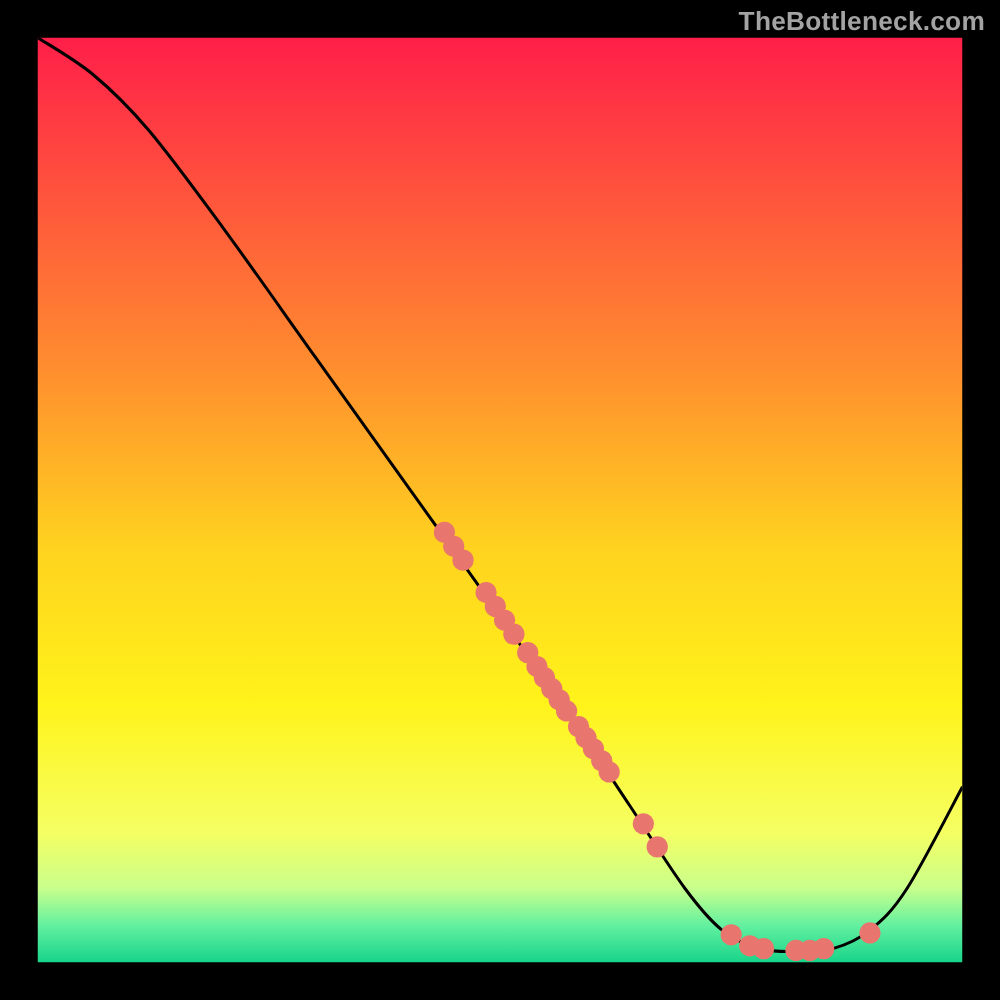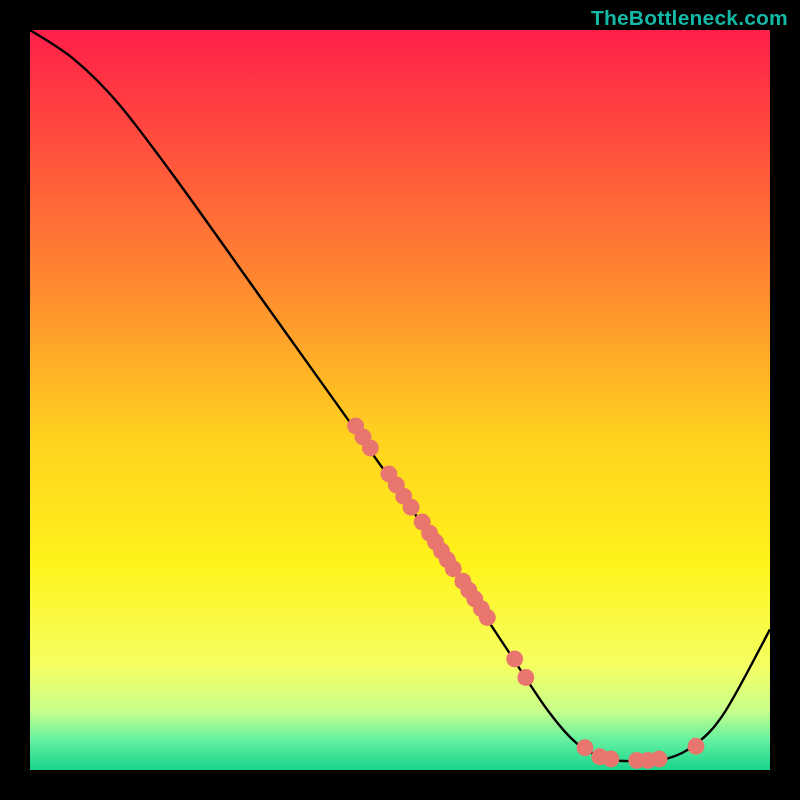--- a/index.html
+++ b/index.html
@@ -10,21 +10,21 @@
     height: 800px;
     background: #000;
   }
   .watermark {
     position: absolute;
     top: 6px;
     right: 12px;
     font-family: Arial, Helvetica, sans-serif;
     font-size: 21px;
     font-weight: 600;
-    color: #14b8a6;
+    color: #a3a3a3;
     letter-spacing: 0.2px;
   }
   .plot {
     position: absolute;
     left: 30px;
     top: 30px;
     width: 740px;
     height: 740px;
   }
   svg { display: block; }

